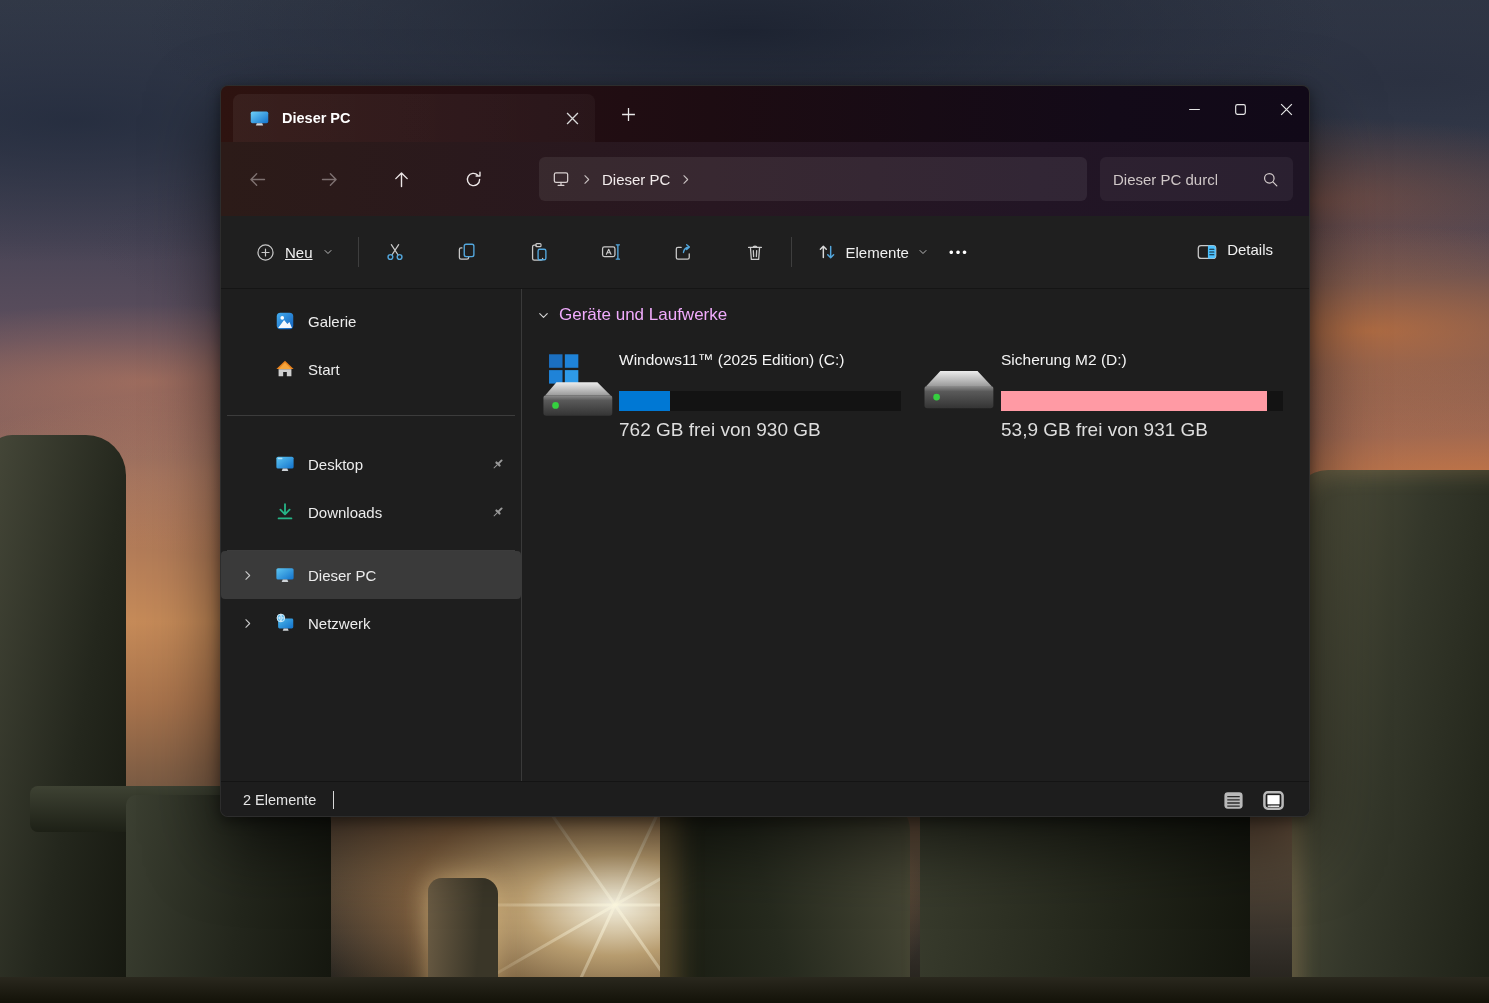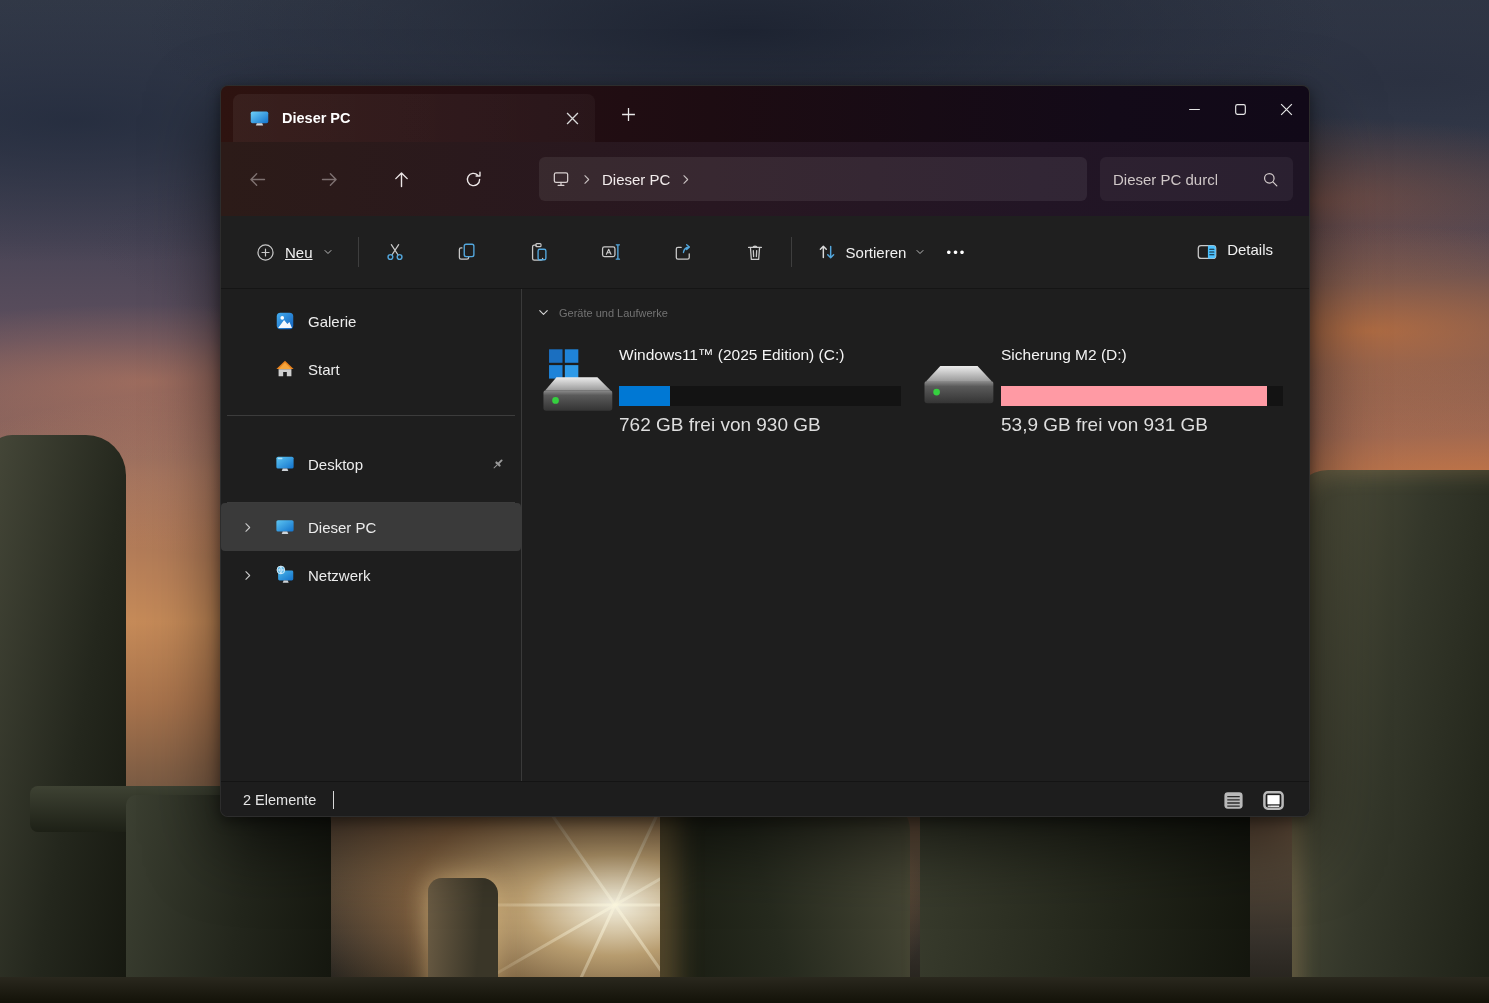--- a/index.html
+++ b/index.html
@@ -97,21 +97,21 @@
   .sb-item { height:40px; margin:0 0 8px 0; display:flex; align-items:center;
     padding:0 14px 0 20px; border-radius:4px; }
   .sb-item.selected { background:#3a3a3a; height:48px; margin-bottom:0; }
   .sb-chevslot { width:33px; display:flex; align-items:center; color:#c9c9c9; }
   .sb-label { margin-left:12px; color:#ececec; font-size:15px; flex:1; white-space:nowrap; }
   .sb-pin { margin-left:auto; display:flex; }
   .sb-sep { height:1px; background:#3c3c3c; margin:26px 6px 28px 6px; }
   .sb-sep2 { height:1px; background:#3c3c3c; margin:18px 6px 0 6px; }
 
   .main { flex:1; padding:16px 0 0 14px; }
-  .section-hd { display:flex; align-items:center; gap:8px; color:#737373; font-size:11px; }
+  .section-hd { display:flex; align-items:center; gap:8px; color:#f0abfc; font-size:17px; }
   .drives { display:flex; margin-top:24px; }
   .drive { display:flex; width:382px; }
   .drive-icon { width:80px; height:72px; flex:0 0 80px; }
   .drive-info { margin-left:3px; width:282px; padding-top:2px; }
   .drive-name { font-size:15.5px; color:#f4f4f4; white-space:nowrap; margin-bottom:22px; }
   .drive-bar { width:282px; height:20px; background:#131313; }
   .drive-fill { height:100%; }
   .drive-free { margin-top:8px; font-size:19px; color:#dedede; white-space:nowrap; }
 
   
@@ -286,21 +286,21 @@
             <path d="M5 7 H19 M9.8 7 c0.2-2 4.2-2 4.4 0 M7 7 l1 13 h8 l1-13 M10.2 10.5 l0.3 6.5 M13.8 10.5 l-0.3 6.5" stroke="#c9c9c9" stroke-width="1.4" fill="none" stroke-linecap="round" stroke-linejoin="round"></path>
             </svg>
         </div>
       </div>
       <div class="tb-sep"></div>
       <div class="tb-sort">
         <svg width="22" height="22" viewBox="0 0 24 24">
           <path d="M8 18 V6 M4.8 9 L8 5.8 L11.2 9" stroke="#d9d9d9" stroke-width="1.6" fill="none" stroke-linecap="round" stroke-linejoin="round"></path>
           <path d="M16 6 V18 M12.8 15 L16 18.2 L19.2 15" stroke="#53a7dd" stroke-width="1.6" fill="none" stroke-linecap="round" stroke-linejoin="round"></path>
           </svg>
-        <span>Sortieren</span>
+        <span>Elemente</span>
         <svg width="12" height="12" viewBox="0 0 24 24">
           <path d="M6 9 L12 15 L18 9" stroke="#b9b9b9" stroke-width="2" fill="none" stroke-linecap="round" stroke-linejoin="round"></path>
           </svg>
       </div>
       <div class="tb-more">•••</div>
       <div class="tb-details">
         <svg width="22" height="22" viewBox="0 0 24 24">
           <rect x="2.5" y="5" width="19" height="14" rx="3" stroke="#c9c9c9" stroke-width="1.4" fill="none"></rect>
           <path d="M13 5 h5.5 a3 3 0 0 1 3 3 v8 a3 3 0 0 1 -3 3 H13 z" fill="#4cc2ff"></path>
           <path d="M15 9 h4.5 M15 12 h4.5 M15 15 h4.5" stroke="#10222e" stroke-width="1.2" stroke-linecap="round"></path>
@@ -358,20 +358,37 @@
             <svg width="18" height="18" viewBox="0 0 24 24">
               <g transform="rotate(45 12 12)" fill="#9a9a9a">
                 <rect x="10.7" y="4" width="2.6" height="7.5" rx="1.2"></rect>
                 <rect x="7.6" y="10.6" width="8.8" height="2.8" rx="1.4"></rect>
                 <rect x="11.4" y="13.4" width="1.2" height="6.6" rx="0.6"></rect>
                 </g>
               </svg>
           </span>
         </div>
 
+        <div class="sb-item">
+          <span class="sb-chevslot"></span>
+          <svg width="22" height="22" viewBox="0 0 24 24">
+            <path d="M12 3.5 V13.5 M7 9.5 L12 14.5 L17 9.5" stroke="#26b486" stroke-width="2" fill="none" stroke-linecap="round" stroke-linejoin="round"></path>
+            <path d="M5 19 H19" stroke="#26b486" stroke-width="2" stroke-linecap="round"></path>
+            </svg>
+          <span class="sb-label">Downloads</span>
+          <span class="sb-pin">
+            <svg width="18" height="18" viewBox="0 0 24 24">
+              <g transform="rotate(45 12 12)" fill="#9a9a9a">
+                <rect x="10.7" y="4" width="2.6" height="7.5" rx="1.2"></rect>
+                <rect x="7.6" y="10.6" width="8.8" height="2.8" rx="1.4"></rect>
+                <rect x="11.4" y="13.4" width="1.2" height="6.6" rx="0.6"></rect>
+                </g>
+              </svg>
+          </span>
+        </div>
 
         <div class="sb-sep2"></div>
 
         <div class="sb-item selected">
           <span class="sb-chevslot">
             <svg width="13" height="13" viewBox="0 0 24 24">
                 <path d="M9 5 L16 12 L9 19" stroke="#c9c9c9" stroke-width="2" fill="none" stroke-linecap="round" stroke-linejoin="round"></path>
               </svg>
           </span>
           <svg width="22" height="22" viewBox="0 0 24 24">

